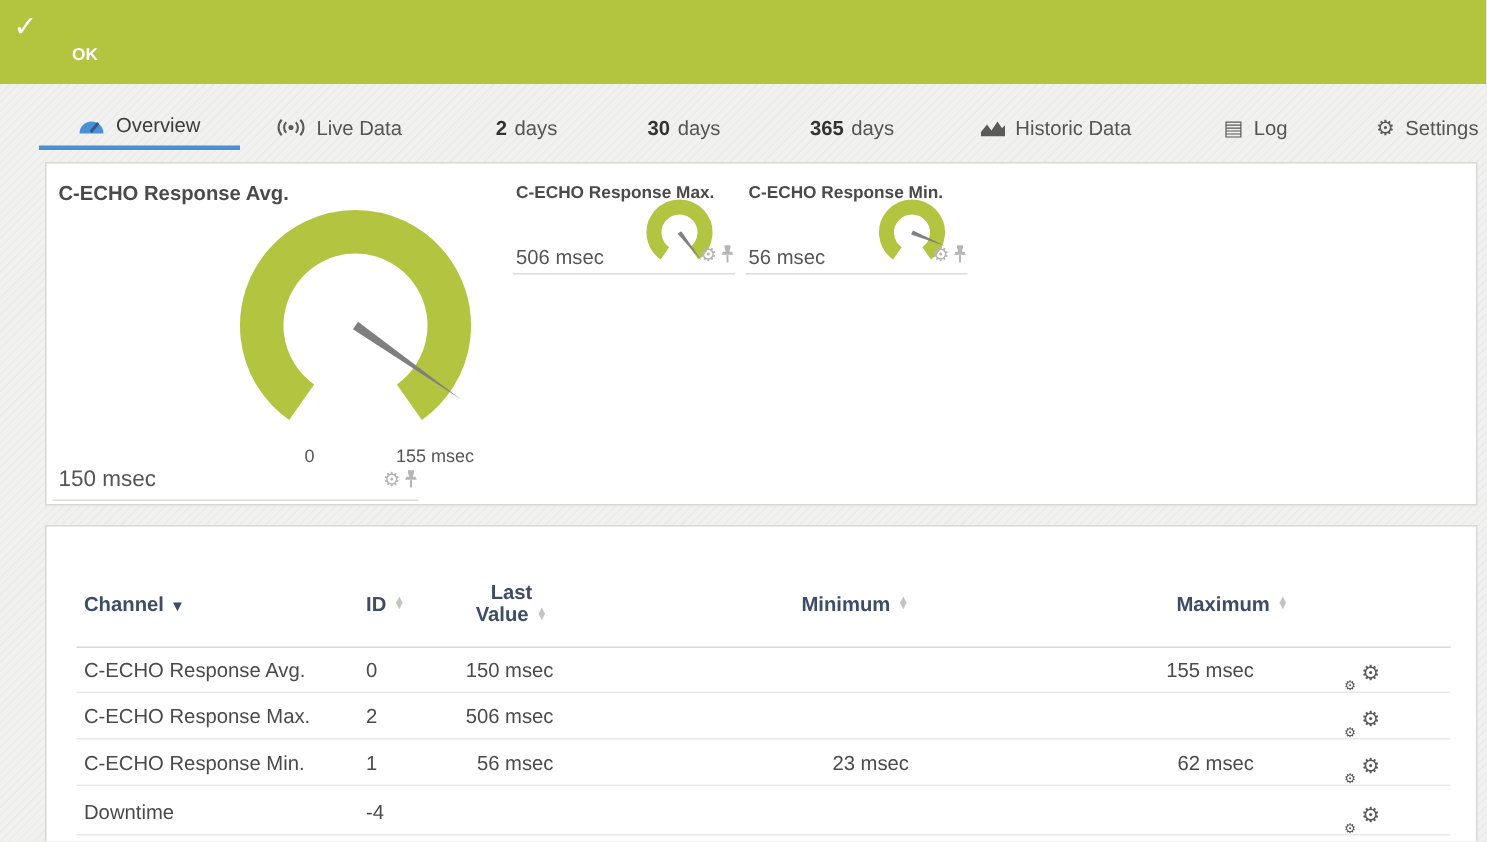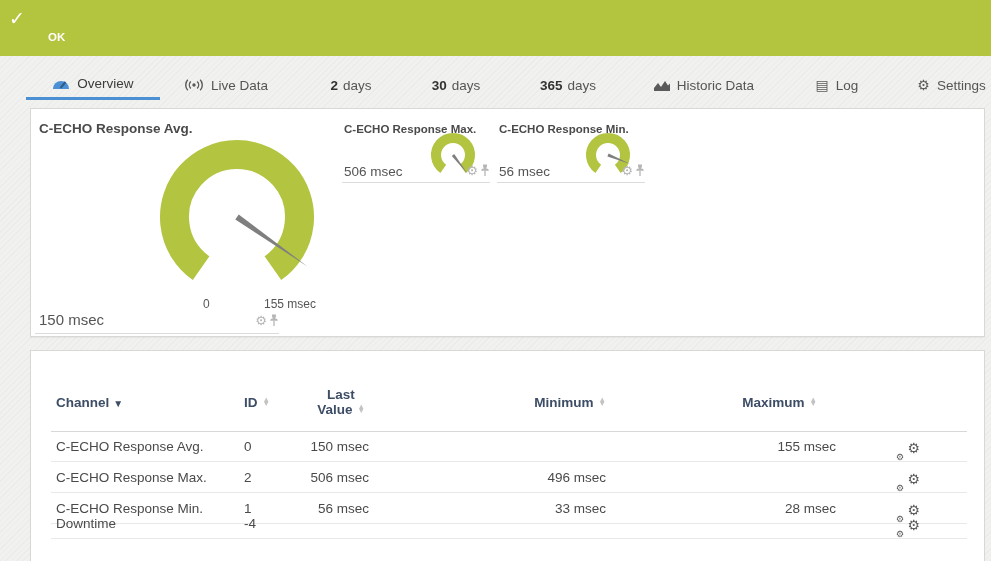--- a/index.html
+++ b/index.html
@@ -165,63 +165,62 @@
     <div class="th" style="left:213px; top:44px;">
       <span>ID</span><span class="sort-arrows"><span>▲</span><span>▼</span></span>
     </div>
     <div class="th" style="left:275px; top:36px; width:70px; text-align:center;">
       <div>Last</div>
       <div><span>Value</span><span class="sort-arrows"><span>▲</span><span>▼</span></span></div>
     </div>
     <div class="th" style="left:475px; top:44px; width:100px; text-align:right;">
       <span>Minimum</span><span class="sort-arrows"><span>▲</span><span>▼</span></span>
     </div>
-    <div class="th" style="left:686px; top:44px; width:100px; text-align:right;">
+    <div class="th" style="left:728px; top:44px; width:100px; text-align:right;">
       <span>Maximum</span><span class="sort-arrows"><span>▲</span><span>▼</span></span>
     </div>
     <div class="thead-line"></div>
 
     <div class="trow" style="top:80px;">
       <span class="cell c-channel">C-ECHO Response Avg.</span>
       <span class="cell c-id">0</span>
       <span class="cell c-last">150 msec</span>
       <span class="cell c-max">155 msec</span>
       <span class="cell c-gears">
           <span class="gearpair">
             <span class="g-big">⚙</span>
             <span class="g-small">⚙</span>
           </span>
         </span>
     </div>
     <div class="trow" style="top:111px;">
       <span class="cell c-channel">C-ECHO Response Max.</span>
       <span class="cell c-id">2</span>
       <span class="cell c-last">506 msec</span>
-      <span class="cell c-min">496 msec</span>
       <span class="cell c-gears">
           <span class="gearpair">
             <span class="g-big">⚙</span>
             <span class="g-small">⚙</span>
           </span>
         </span>
     </div>
     <div class="trow" style="top:142px;">
       <span class="cell c-channel">C-ECHO Response Min.</span>
       <span class="cell c-id">1</span>
       <span class="cell c-last">56 msec</span>
-      <span class="cell c-min">33 msec</span>
-      <span class="cell c-max">28 msec</span>
-      <span class="cell c-gears">
-          <span class="gearpair">
-            <span class="g-big">⚙</span>
-            <span class="g-small">⚙</span>
-          </span>
-        </span>
-    </div>
-    <div class="trow" style="top:157px;">
+      <span class="cell c-min">23 msec</span>
+      <span class="cell c-max">62 msec</span>
+      <span class="cell c-gears">
+          <span class="gearpair">
+            <span class="g-big">⚙</span>
+            <span class="g-small">⚙</span>
+          </span>
+        </span>
+    </div>
+    <div class="trow" style="top:175px;">
       <span class="cell c-channel">Downtime</span>
       <span class="cell c-id">-4</span>
       <span class="cell c-last"></span>
       <span class="cell c-min"></span>
       <span class="cell c-max"></span>
       <span class="cell c-gears">
           <span class="gearpair">
             <span class="g-big">⚙</span>
             <span class="g-small">⚙</span>
           </span>

